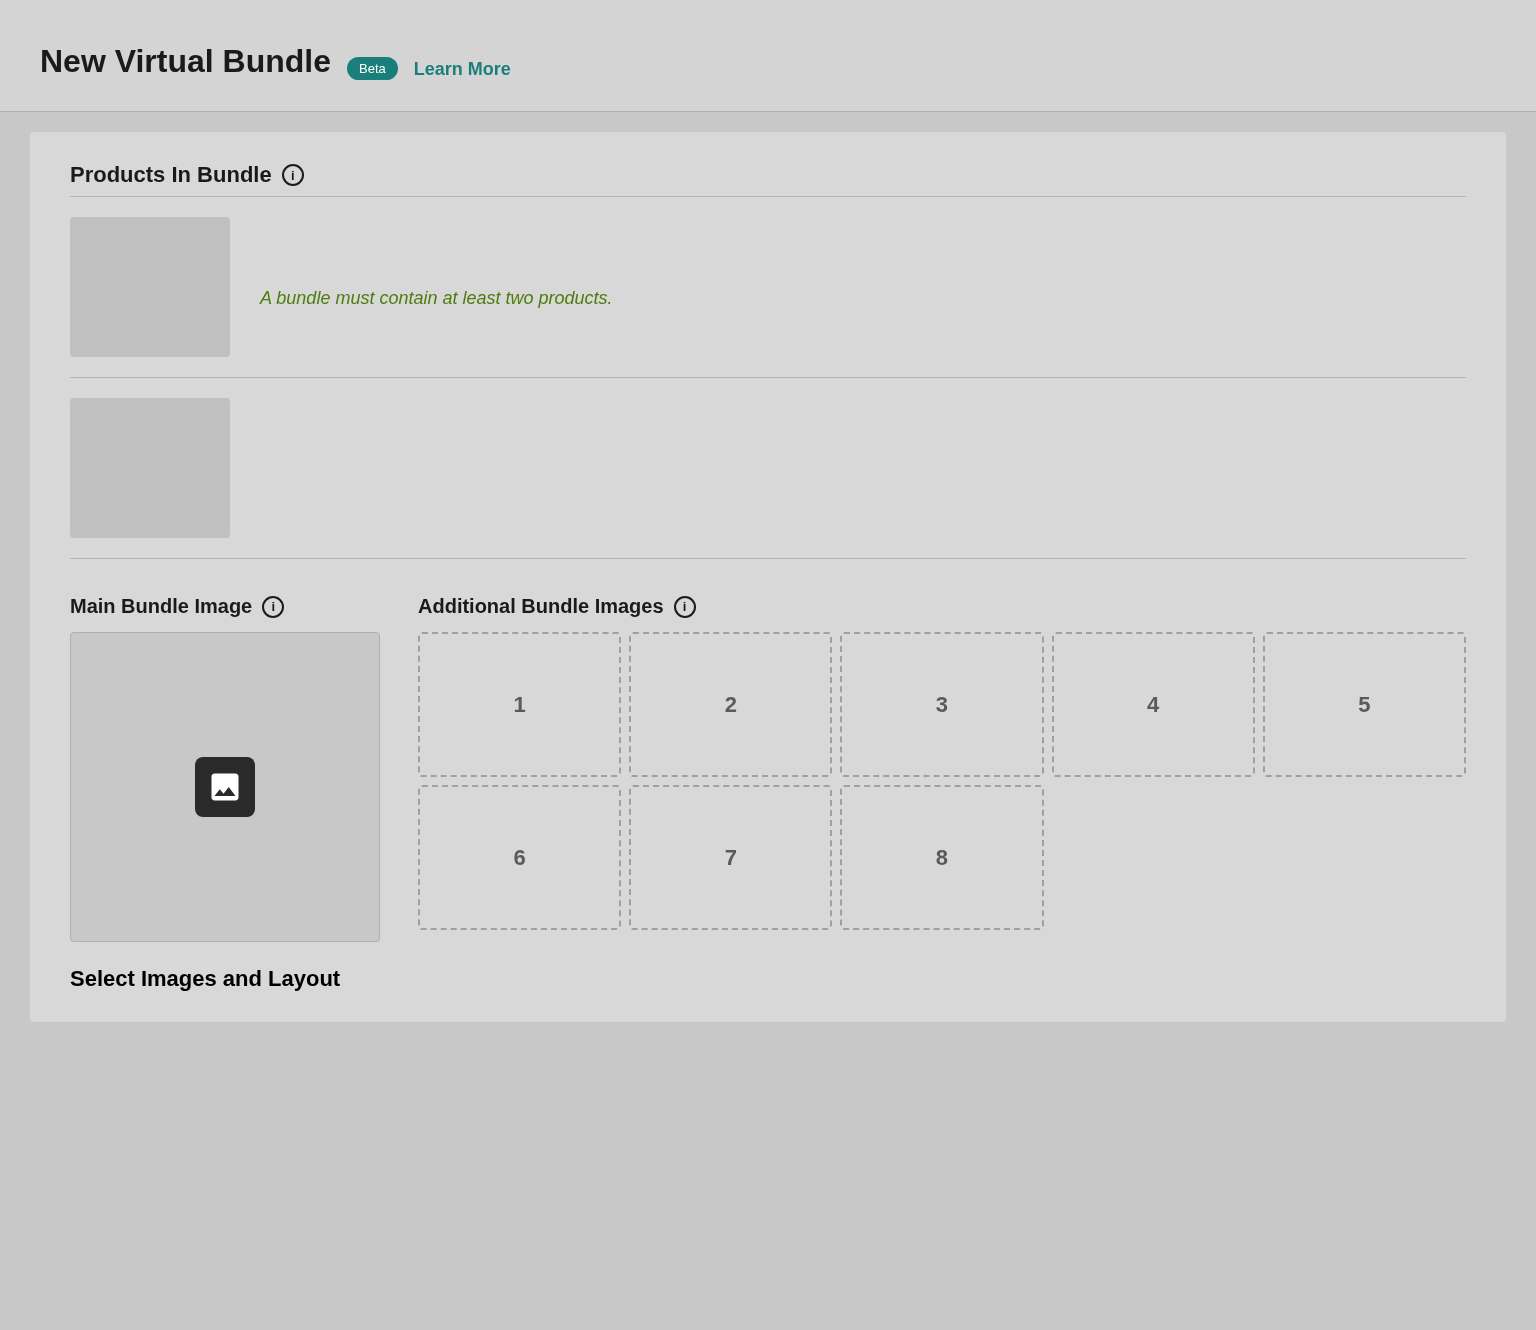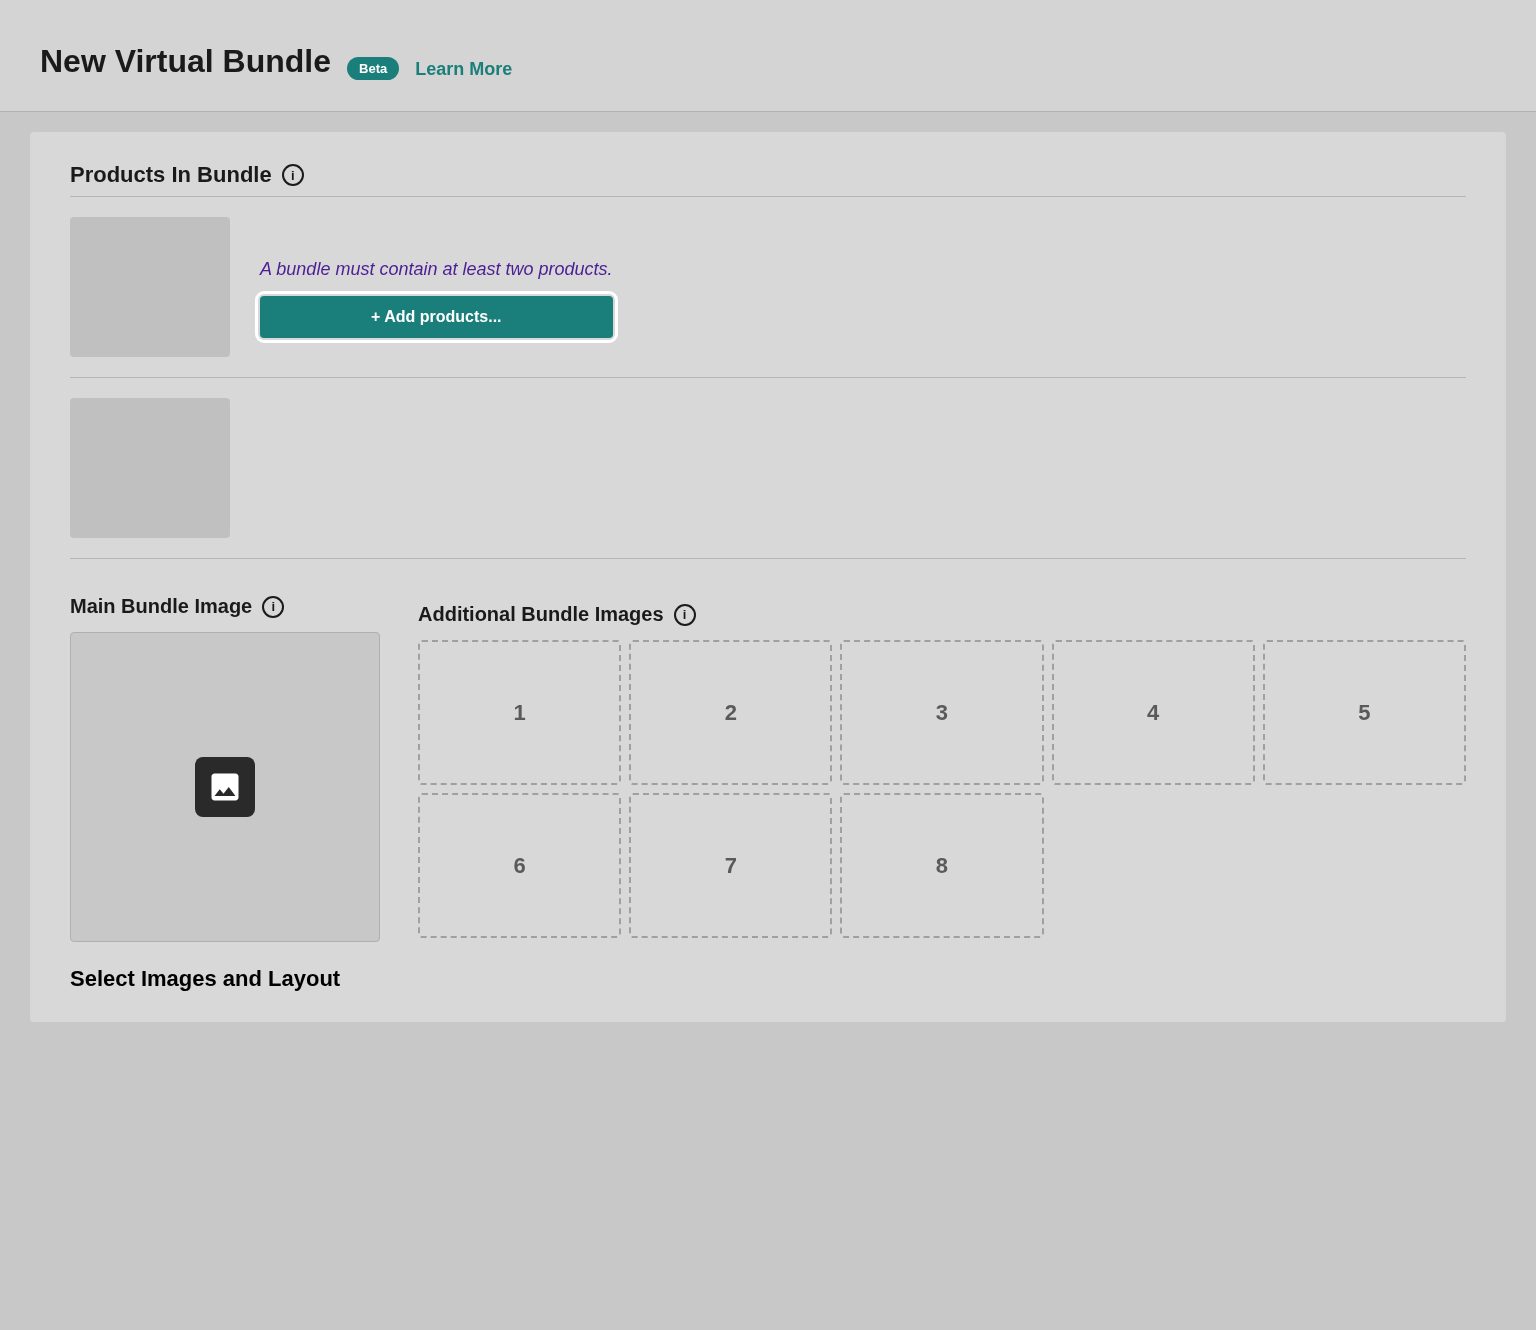--- a/index.html
+++ b/index.html
@@ -29,21 +29,21 @@
     .header-title {
       font-size: 32px;
       font-weight: 700;
       color: #1a1a1a;
     }
 
     .beta-badge {
       background-color: #1a7f7a;
       color: white;
       font-size: 13px;
-      font-weight: 700;
+      font-weight: 400;
       padding: 4px 12px;
       border-radius: 20px;
       margin-top: 26px;
     }
 
     .learn-more-link {
       color: #1a7f7a;
       font-size: 18px;
       text-decoration: none;
       cursor: pointer;
@@ -108,21 +108,21 @@
 
     .product-content {
       display: flex;
       flex-direction: column;
       gap: 16px;
     }
 
     .bundle-message {
       font-size: 18px;
       font-style: italic;
-      color: #4c1d95;
+      color: #4d7c0f;
       margin-top: 23px;
     }
 
     .add-products-btn {
       background-color: #1a7f7a;
       color: white;
       border: none;
       padding: 12px 22px;
       font-size: 16px;
       font-weight: 600;
@@ -176,21 +176,20 @@
 
     .image-icon svg {
       fill: white;
       width: 36px;
       height: 36px;
     }
 
     
     .additional-images-section {
       flex: 1;
-      margin-top: 8px;
     }
 
     .additional-images-grid {
       display: grid;
       grid-template-columns: repeat(5, 1fr);
       gap: 8px;
     }
 
     .image-slot {
       border: 2px dashed #a0a0a0;
@@ -237,21 +236,20 @@
     <span class="info-icon">i</span>
   </div>
 
   <hr class="divider">
 
   
   <div class="product-row">
     <div class="product-placeholder"></div>
     <div class="product-content">
       <span class="bundle-message">A bundle must contain at least two products.</span>
-      <button class="add-products-btn">+ Add products...</button>
     </div>
   </div>
 
   
   <div class="product-row" style="border-bottom: none;">
     <div class="product-placeholder"></div>
   </div>
 
   <hr class="divider">
 

